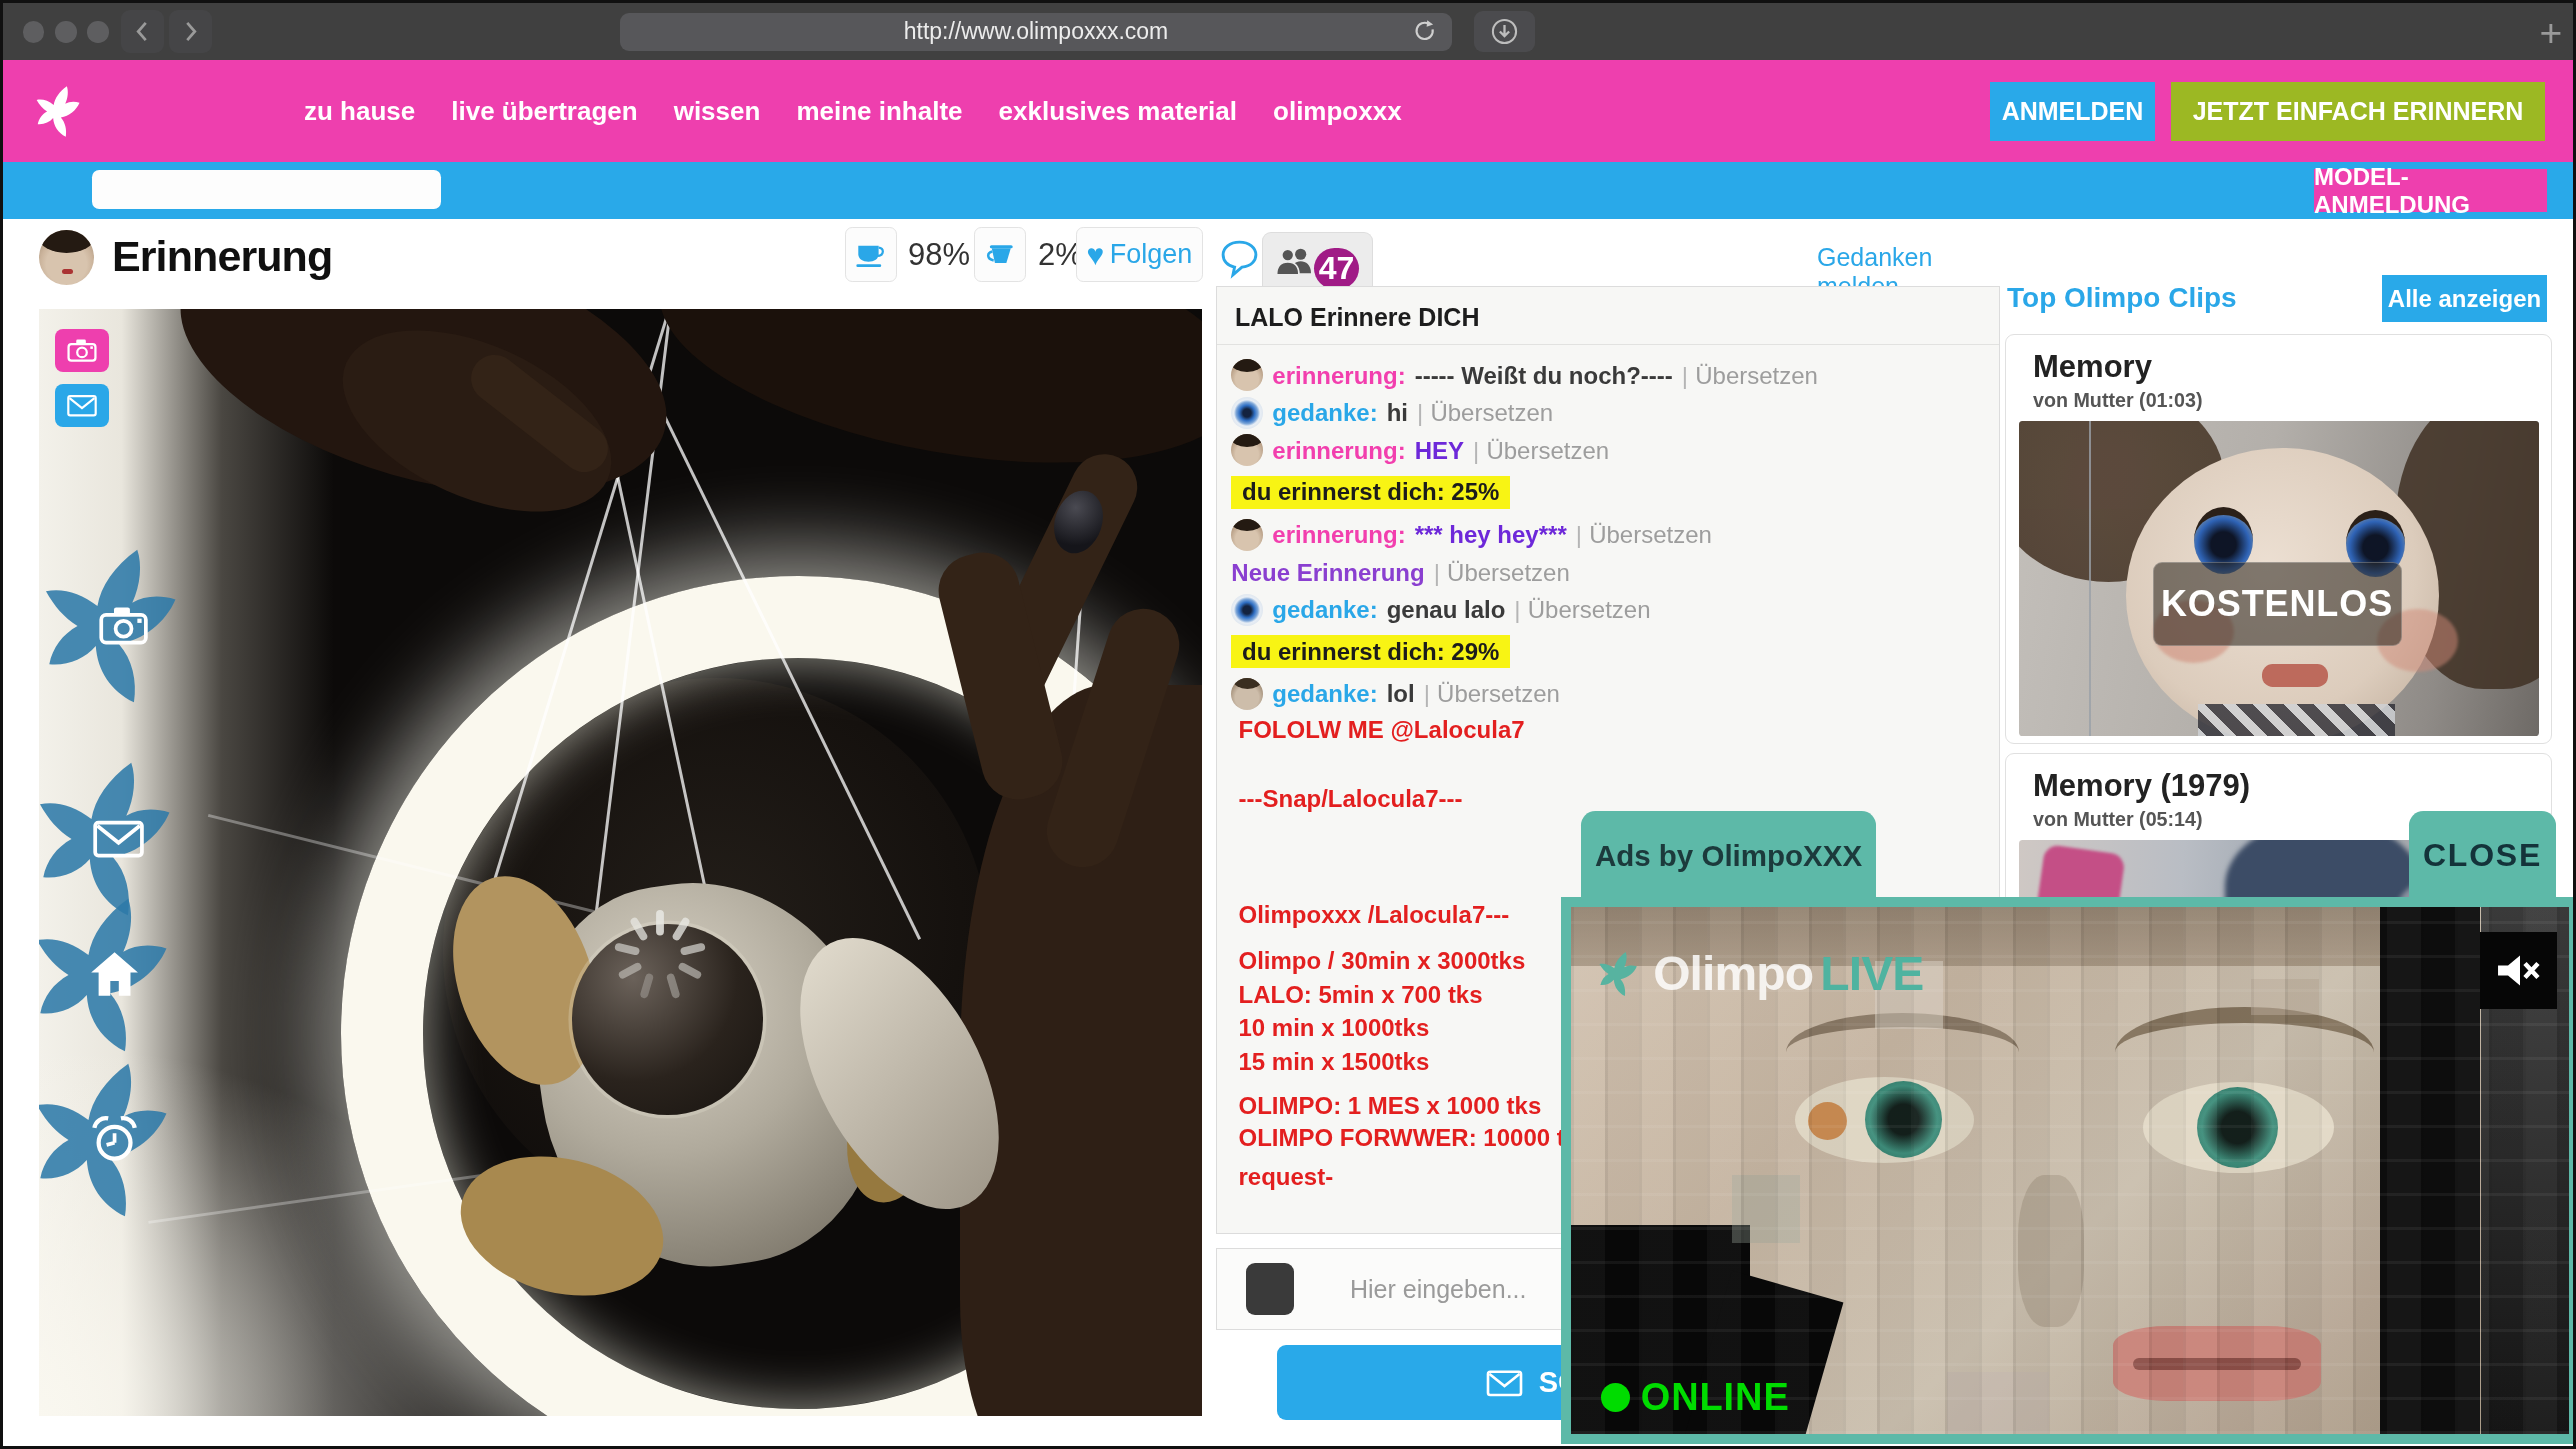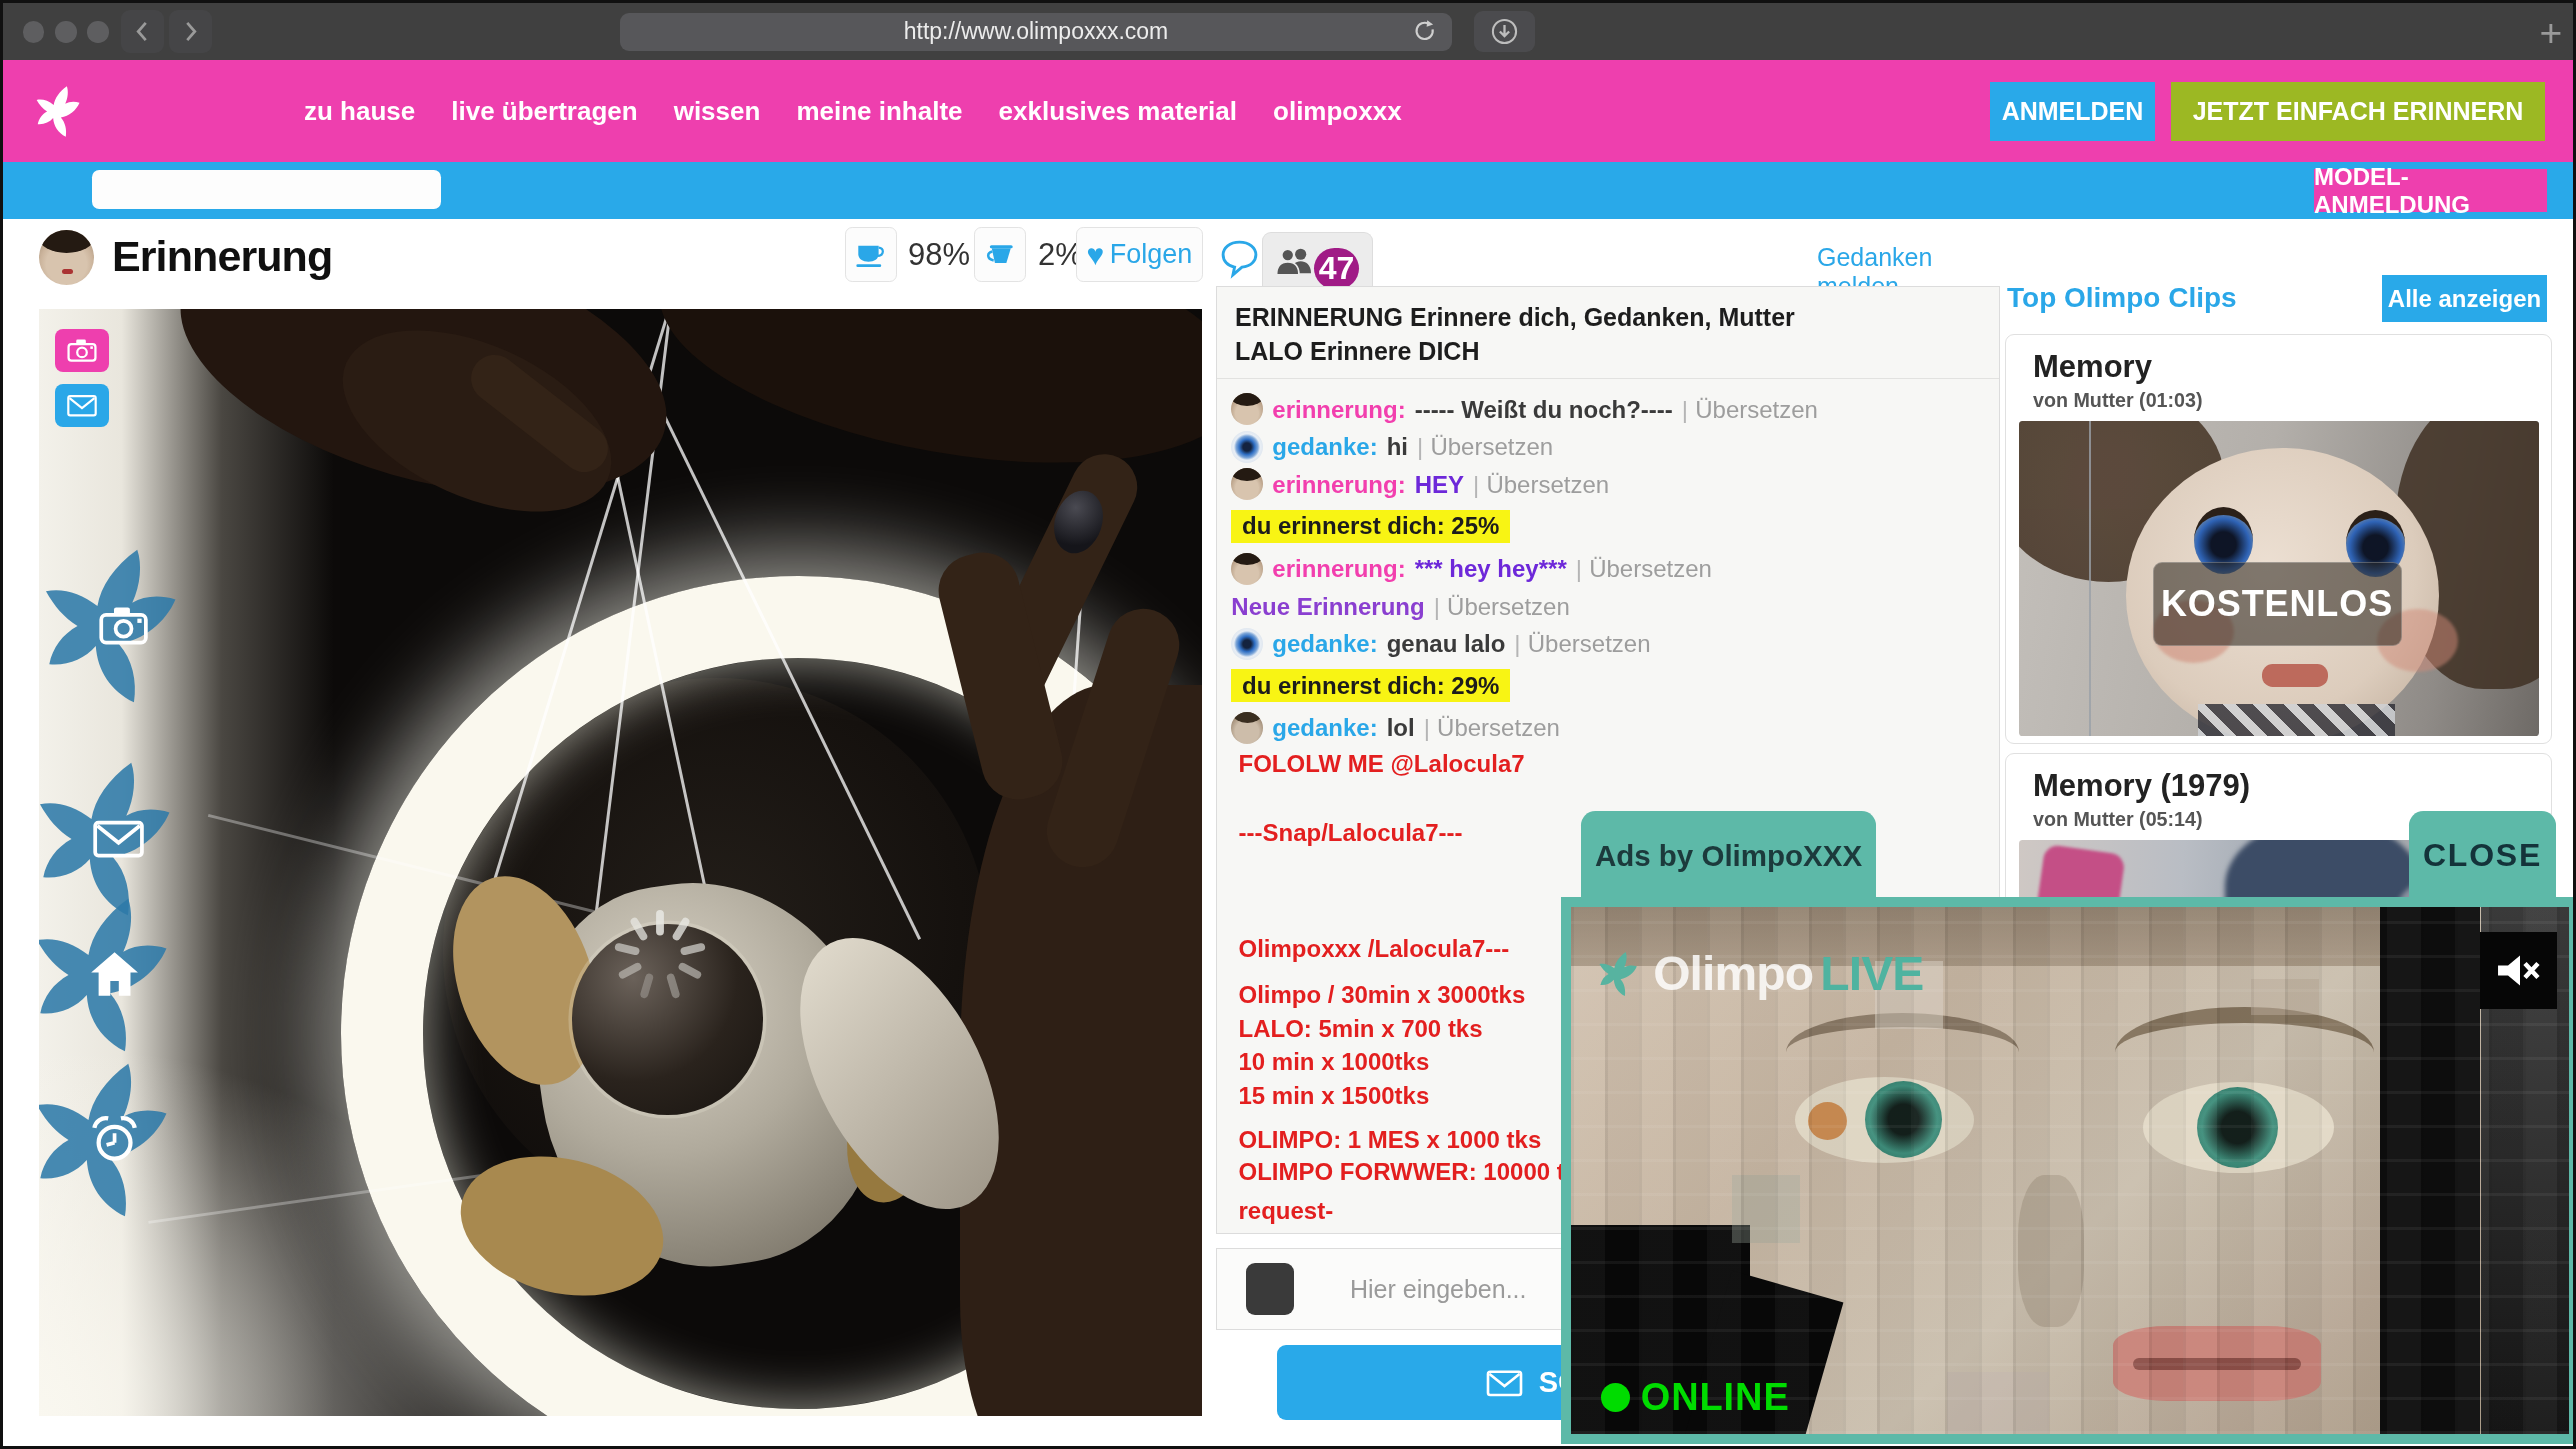--- a/index.html
+++ b/index.html
@@ -382,21 +382,20 @@
           <use href="#i-bird"></use>
         </svg>
       <svg class="icon" style="color:#fff" viewBox="0 0 59.5156 59.5156" width="53" height="53">
           <use href="#i-alarm"></use>
         </svg>
     </div>
   </div>
 
   <div class="chatpanel">
     <div class="chathead">
-      <div>ERINNERUNG Erinnere dich, Gedanken, Mutter</div>
       <div>LALO Erinnere DICH</div>
     </div>
     <div class="msgs">
 
       <div class="msg">
         <span class="av av-face1"></span>
         <span class="un un-pink">erinnerung:</span>
         <span class="tx">----- Weißt du noch?----</span>
         <span class="sep">|</span>
         <span class="tr">Übersetzen</span>

